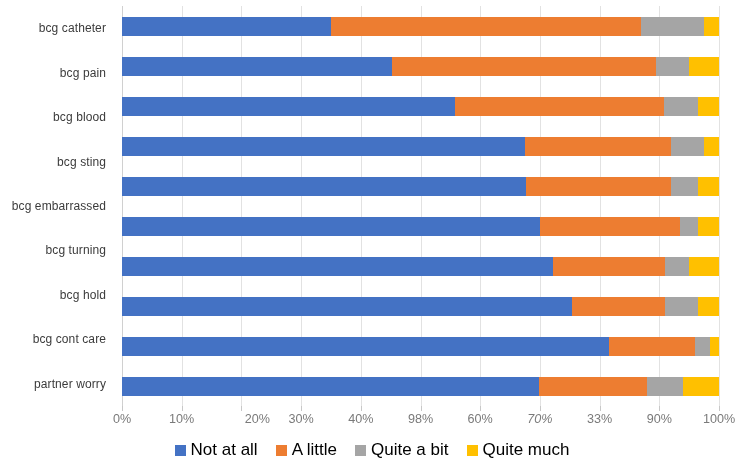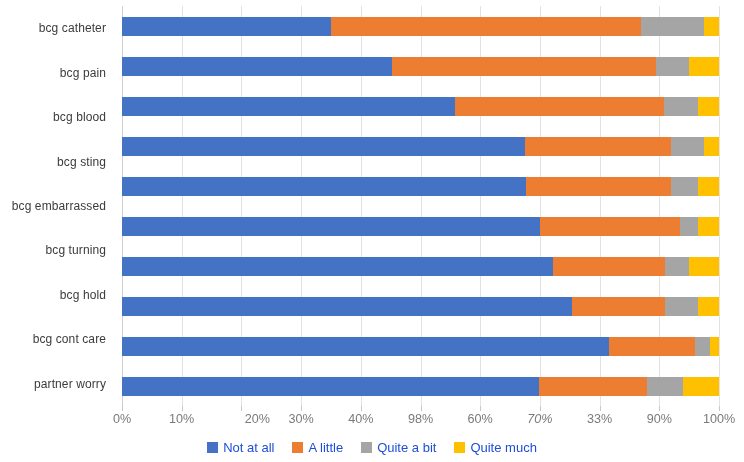--- a/index.html
+++ b/index.html
@@ -143,22 +143,22 @@
     display: flex;
     align-items: center;
     gap: 5px;
   }
   .legend-swatch {
     width: 11px;
     height: 11px;
     display: inline-block;
   }
   .legend-label {
-    font-size: 13px;
-    color: #1d4ed8;
+    font-size: 17px;
+    color: #000000;
     white-space: nowrap;
   }
 </style>
 </head>
 <body>
 
 <div id="chart-root">
 
   <div id="category-axis">
       <div class="cat-label-cell">

